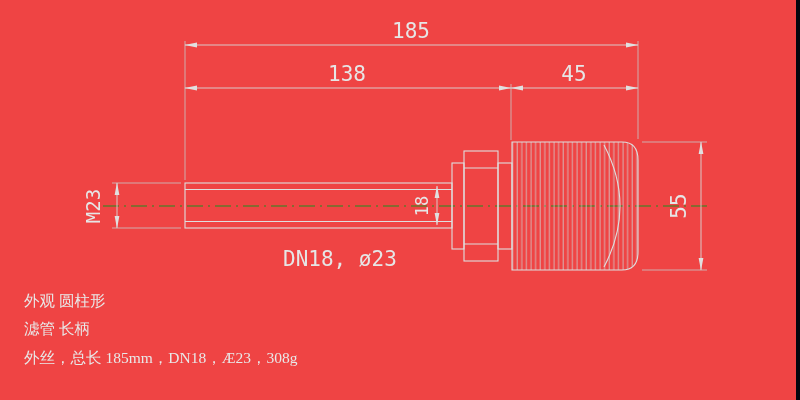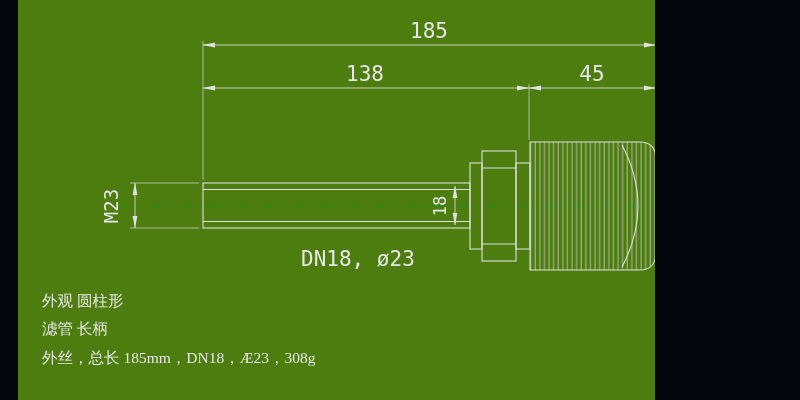--- a/index.html
+++ b/index.html
@@ -2,26 +2,25 @@
 <html><head>
 <meta charset="utf-8">
 <style>
   html, body {
     margin: 0;
     padding: 0;
     background: #04060e;
   }
   .stage {
     position: relative;
-    width: 637px;
+    width: 796px;
     height: 400px;
-    background: #4d7c0f;
+    background: #ef4444;
     overflow: hidden;
     font-family: "DejaVu Sans Mono", monospace;
-    margin-left: 18px;
   }
   svg { display: block; }
   .dim-text {
     fill: #e6e6e6;
     font-family: "DejaVu Sans Mono", "Liberation Mono", monospace;
     font-size: 21px;
   }
   .dim-text.small { font-size: 17px; }
   .dim-text.mid { font-size: 19px; }
   .note-text {

